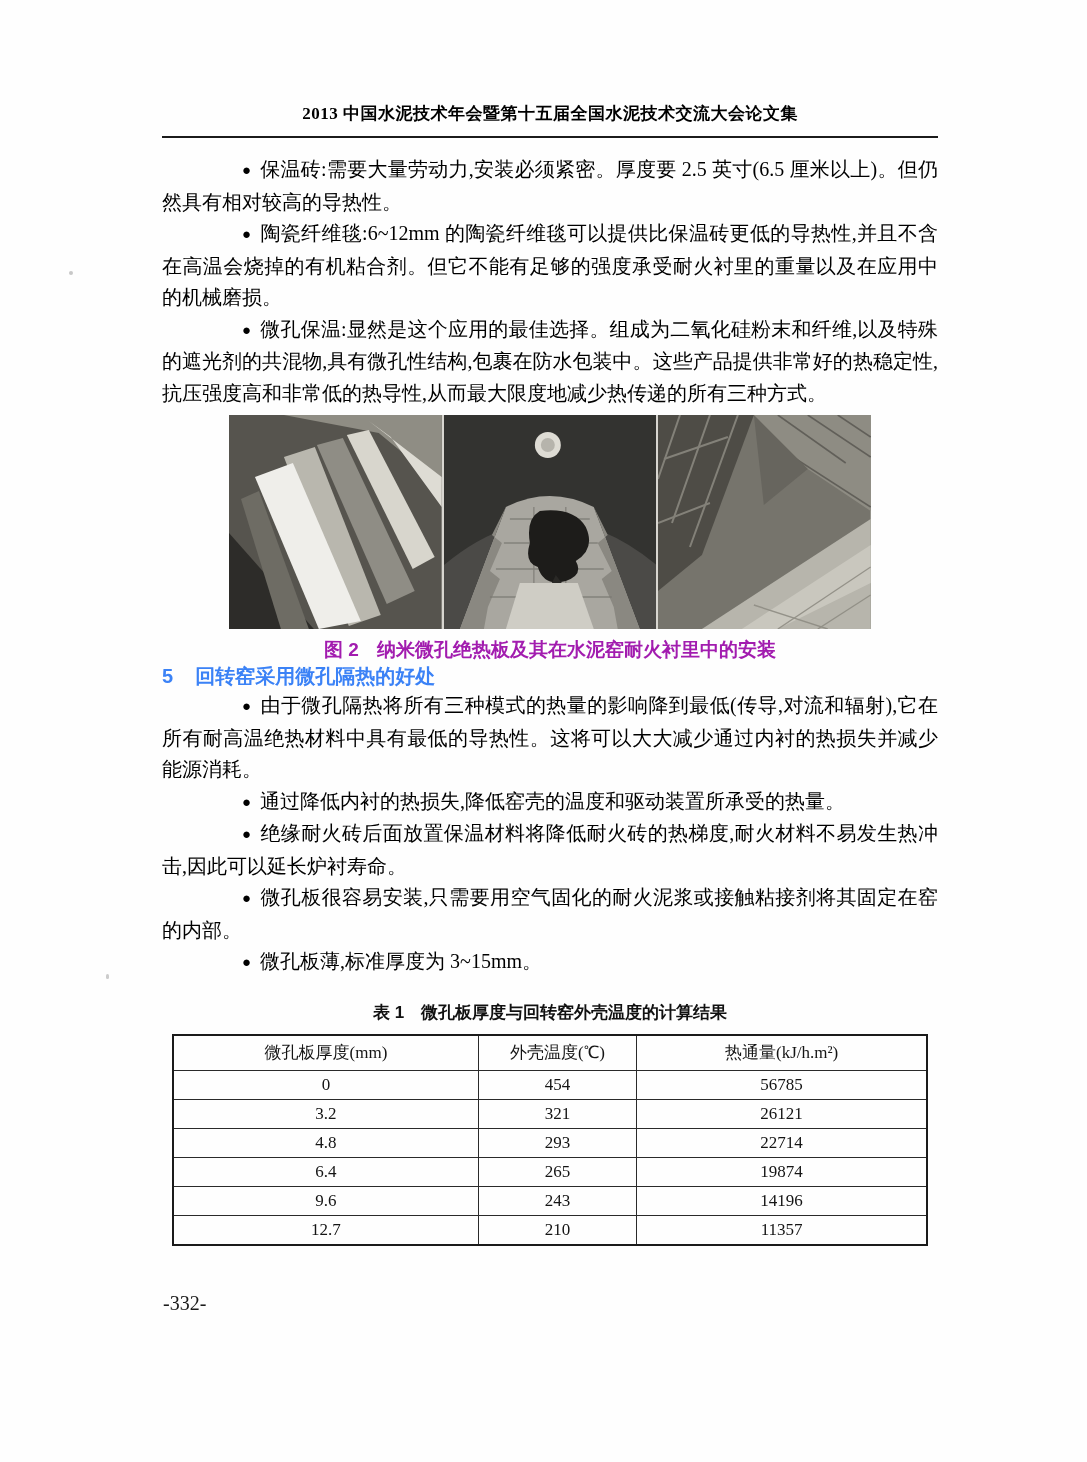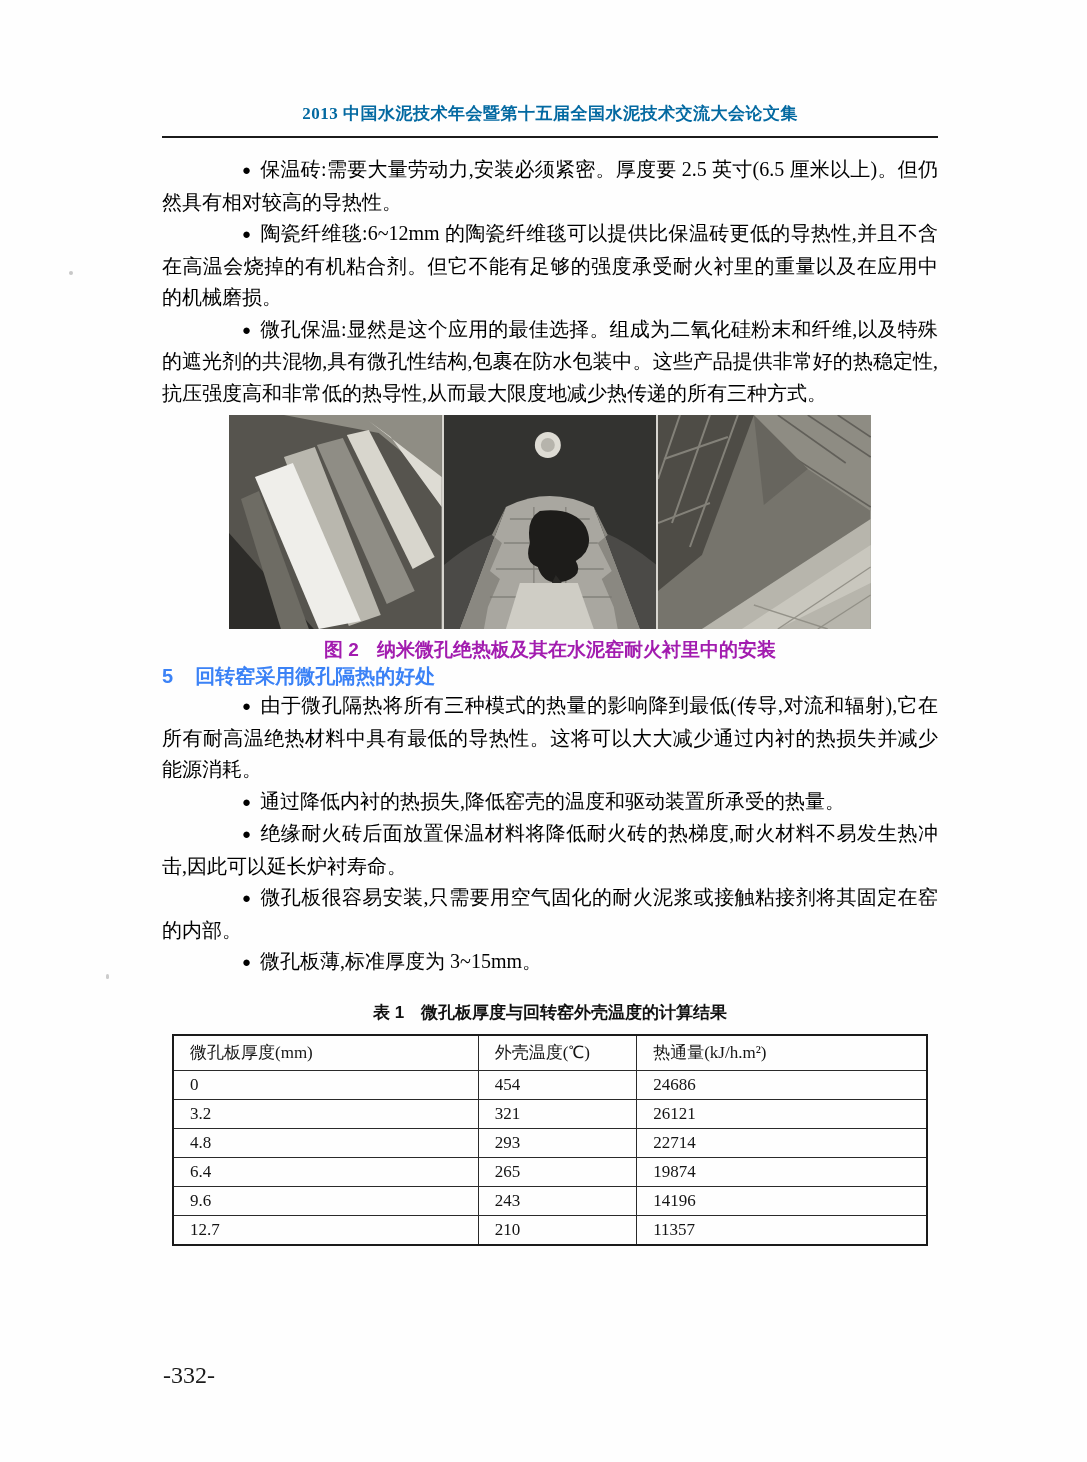--- a/index.html
+++ b/index.html
@@ -16,21 +16,21 @@
   .content {
     position:absolute;
     left:162px; top:102px;
     width:776px;
   }
   .header-title {
     text-align:center;
     font-size:17px;
     font-weight:600;
     letter-spacing:0.5px;
-    color:#0369a1;
+    color:#000000;
   }
   .header-rule {
     margin-top:11px;
     border-bottom:2.5px solid #1b1b1b;
   }
   .body-block { margin-top:16px; }
   p.para {
     font-size:20px;
     line-height:31.5px;
     text-align:justify;
@@ -78,30 +78,30 @@
   table.data-table {
     margin:10px auto 0;
     width:756px;
     border-collapse:collapse;
     border:2.5px solid #1a1a1a;
     font-size:17px;
     color:#141414;
   }
   table.data-table th, table.data-table td {
     border:1.6px solid #2a2a2a;
-    text-align:left;
+    text-align:center;
     font-weight:normal;
     padding:0 16px;
   }
   table.data-table th { height:36px; font-size:17px; }
   table.data-table td { height:29px; font-size:17px; }
   .page-number {
     position:absolute;
-    left:163px; top:1362px;
-    font-size:24px;
+    left:163px; top:1292px;
+    font-size:20px;
     color:#1a1a1a;
     text-align:right;
   }
   .scan-dot {
     position:absolute;
     background:#9a9a9a;
     border-radius:50%;
   }
   .dot-a { left:69px; top:271px; width:4px; height:4px; opacity:.55; }
   .dot-b { left:106px; top:974px; width:3px; height:5px; opacity:.5; border-radius:2px; }
@@ -212,21 +212,21 @@
         <tr>
           <th>微孔板厚度(mm)</th>
           <th>外壳温度(℃)</th>
           <th>热通量(kJ/h.m²)</th>
         </tr>
       </thead>
       <tbody>
         <tr>
           <td>0</td>
           <td>454</td>
-          <td>24686</td>
+          <td>56785</td>
         </tr>
         <tr>
           <td>3.2</td>
           <td>321</td>
           <td>26121</td>
         </tr>
         <tr>
           <td>4.8</td>
           <td>293</td>
           <td>22714</td>

